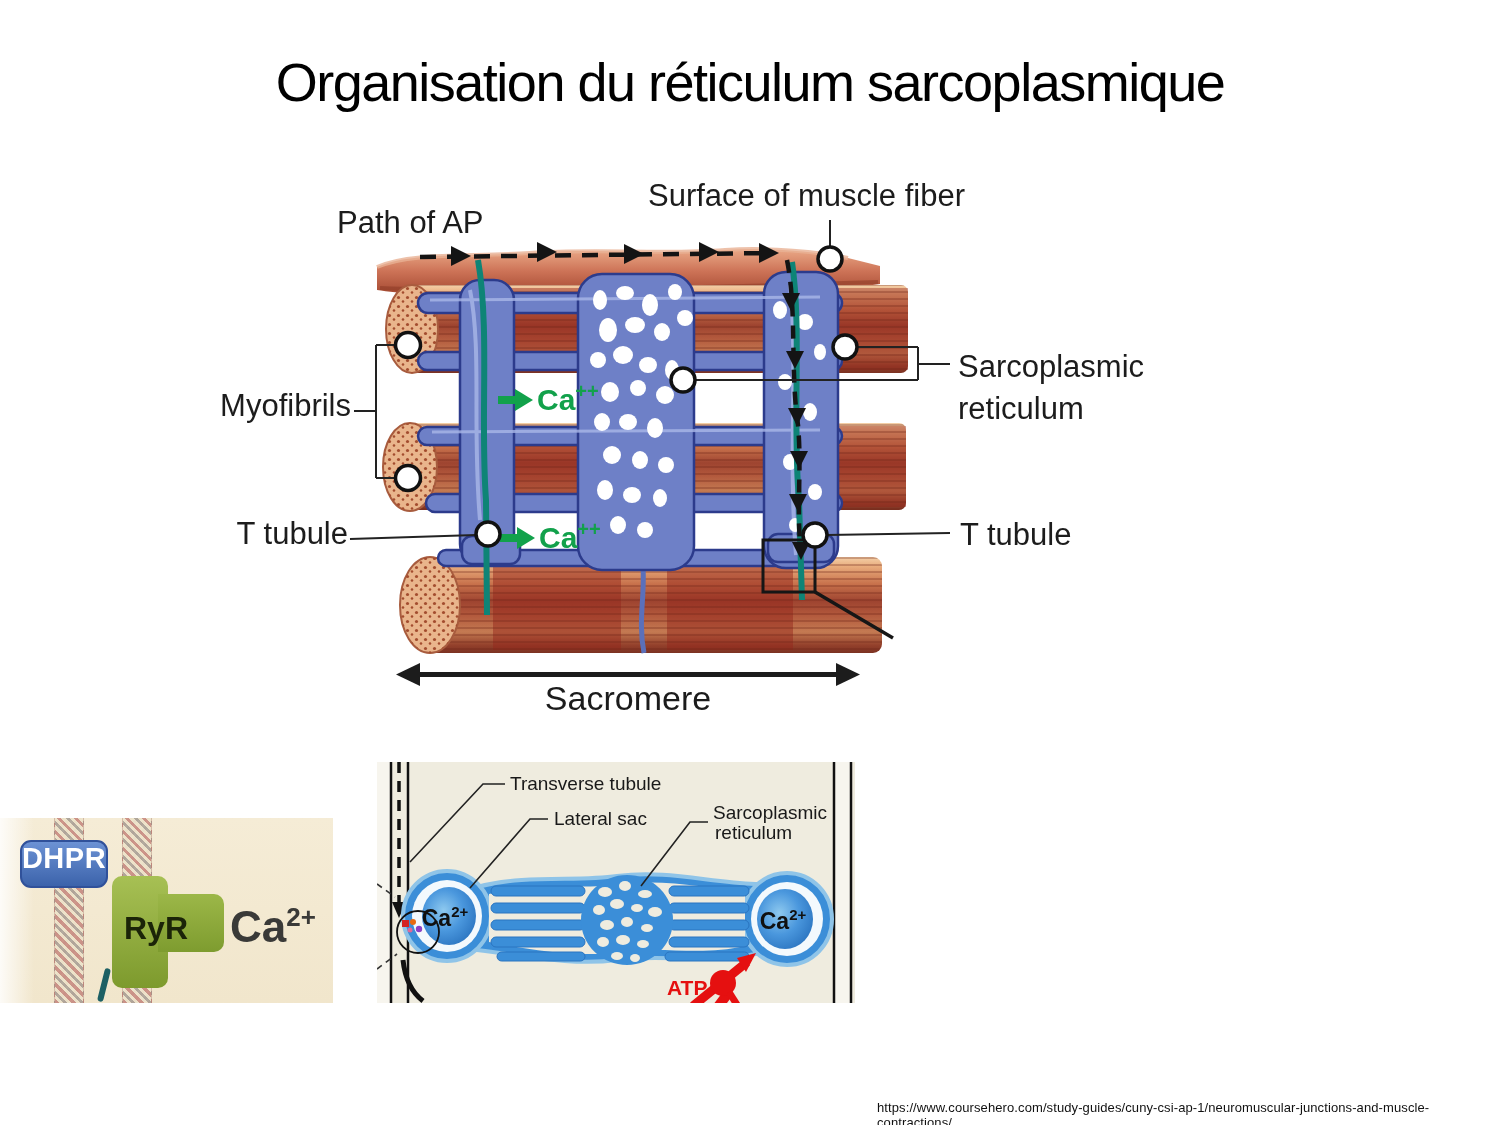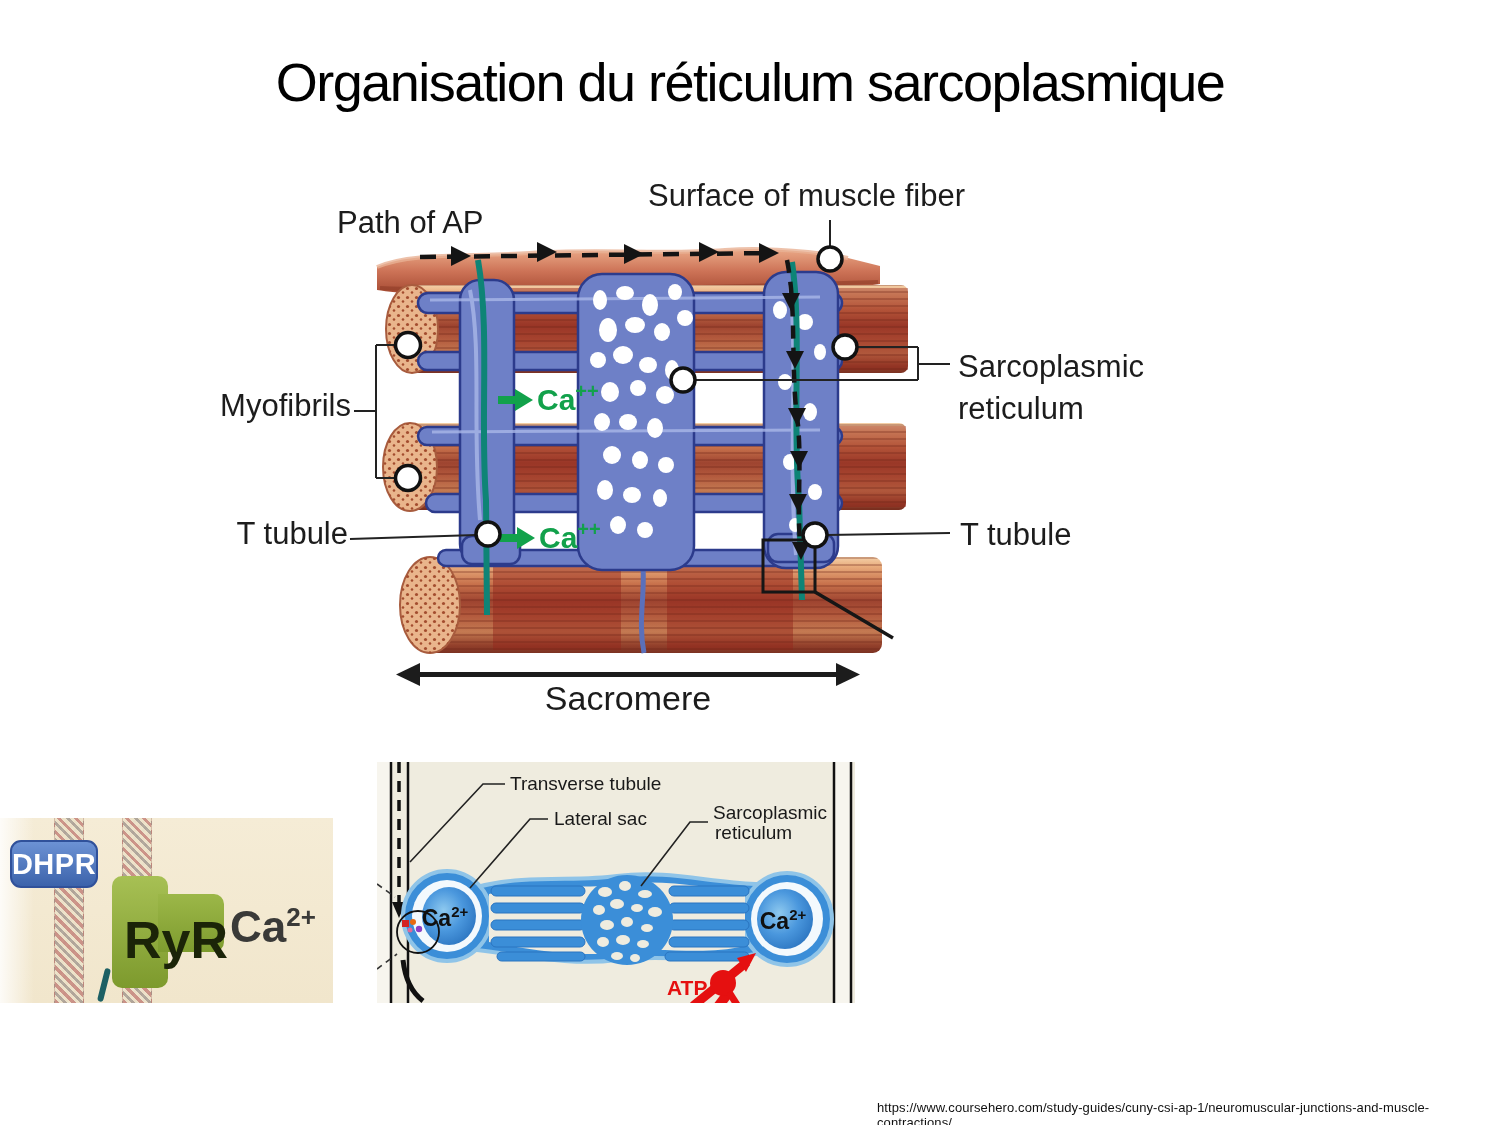--- a/index.html
+++ b/index.html
@@ -32,37 +32,37 @@
   }
   .membrane{
     position:absolute;top:0;height:100%;width:28px;
     background:
       repeating-linear-gradient(45deg,rgba(201,141,131,0.9) 0 3px,rgba(237,227,202,0.9) 3px 6px,rgba(169,160,150,0.85) 6px 9px,rgba(237,227,202,0.9) 9px 12px),
       repeating-linear-gradient(-45deg,rgba(201,141,131,0.5) 0 3px,rgba(237,227,202,0.4) 3px 6px,rgba(169,160,150,0.5) 6px 9px,rgba(237,227,202,0.4) 9px 12px);
     border-left:1px solid rgba(160,110,100,0.35);
     border-right:1px solid rgba(160,110,100,0.35);
   }
   .dhpr-chip{
-    position:absolute;left:10px;top:22px;width:88px;height:48px;border-radius:11px;
+    position:absolute;left:20px;top:22px;width:88px;height:48px;border-radius:11px;
     background:linear-gradient(180deg,#6c92d4,#3c63ab);
     border:2px solid #30519a;box-sizing:border-box;
-    display:flex;align-items:center;justify-content:center;
+    display:flex;justify-content:center;
     color:#fff;font-size:29px;font-weight:700;letter-spacing:0.5px;
   }
   .ryr-main{
     position:absolute;left:112px;top:58px;width:56px;height:112px;border-radius:10px;
     background:linear-gradient(180deg,#a7c054,#7d9a2d);
   }
   .ryr-arm{
     position:absolute;left:158px;top:76px;width:66px;height:58px;border-radius:0 10px 10px 0;
     background:linear-gradient(180deg,#9cb748,#7e9c2f);
   }
   .ryr-text{
     position:absolute;left:124px;top:92px;width:110px;
-    font-size:52px;font-weight:700;color:#1b2408;
+    font-size:32px;font-weight:700;color:#1b2408;
   }
   .ca-dhpr{
     position:absolute;left:230px;top:84px;
     font-size:44px;font-weight:700;color:#3a3a38;
   }
   .ca-dhpr sup{font-size:26px;}
   .teal-tick{
     position:absolute;left:101px;top:150px;width:6px;height:34px;background:#1d6064;
     transform:rotate(14deg);border-radius:3px;
   }

